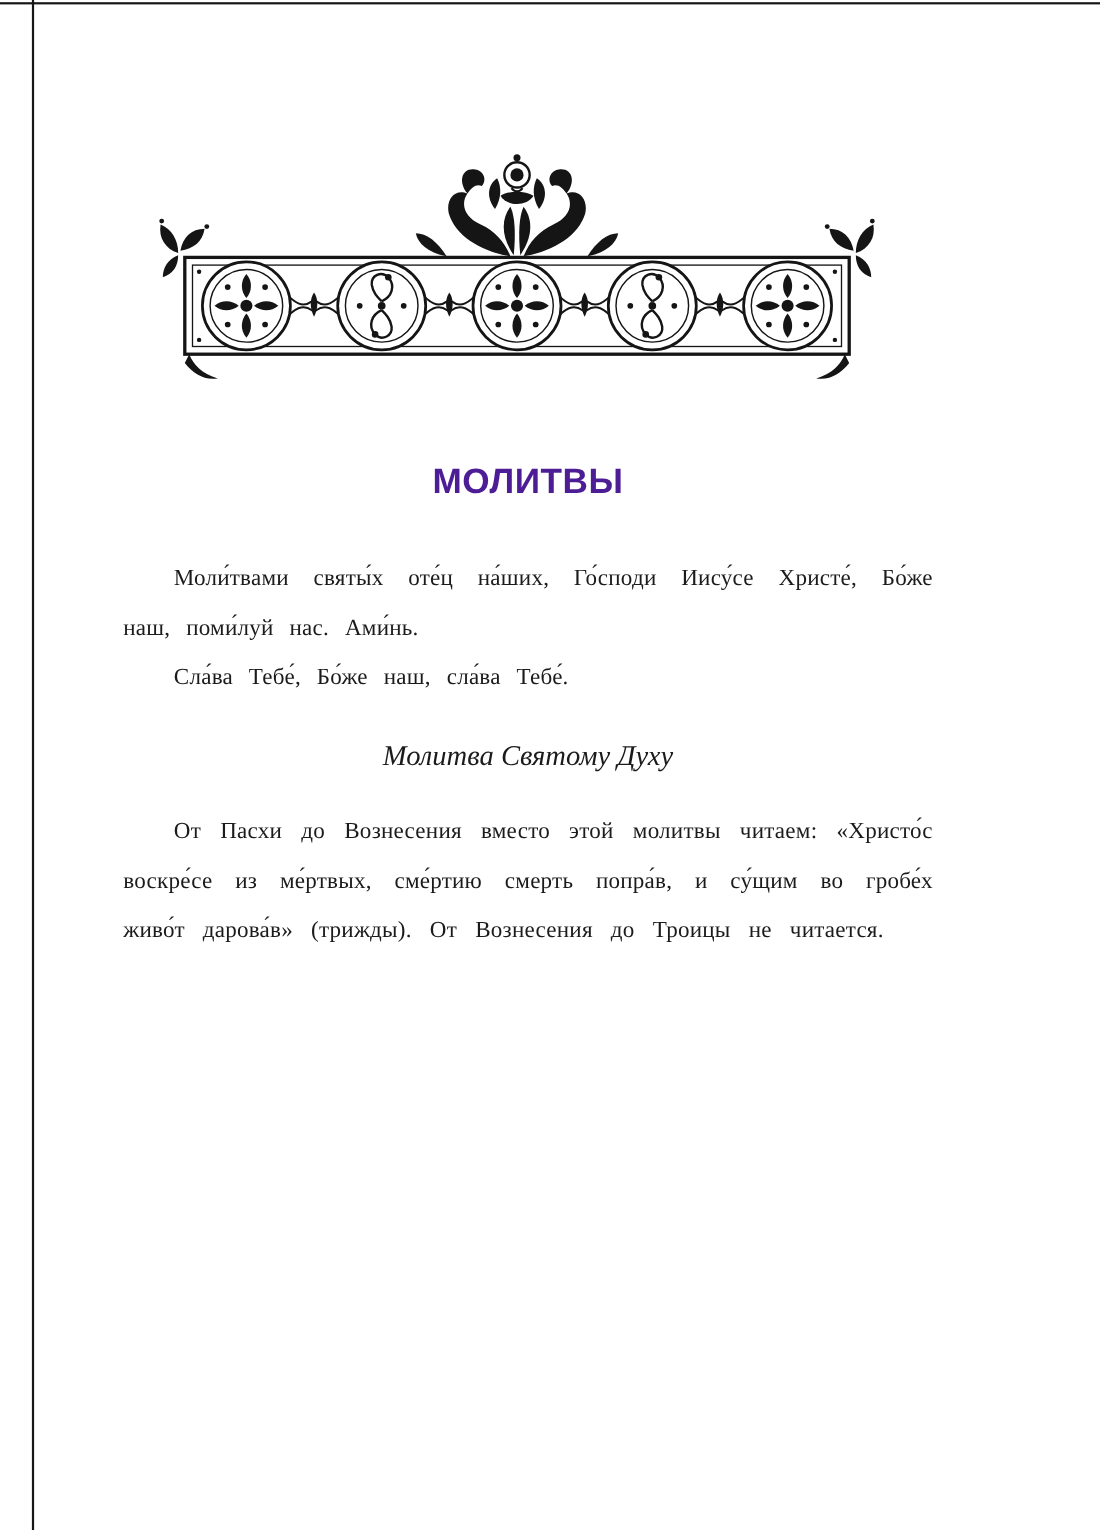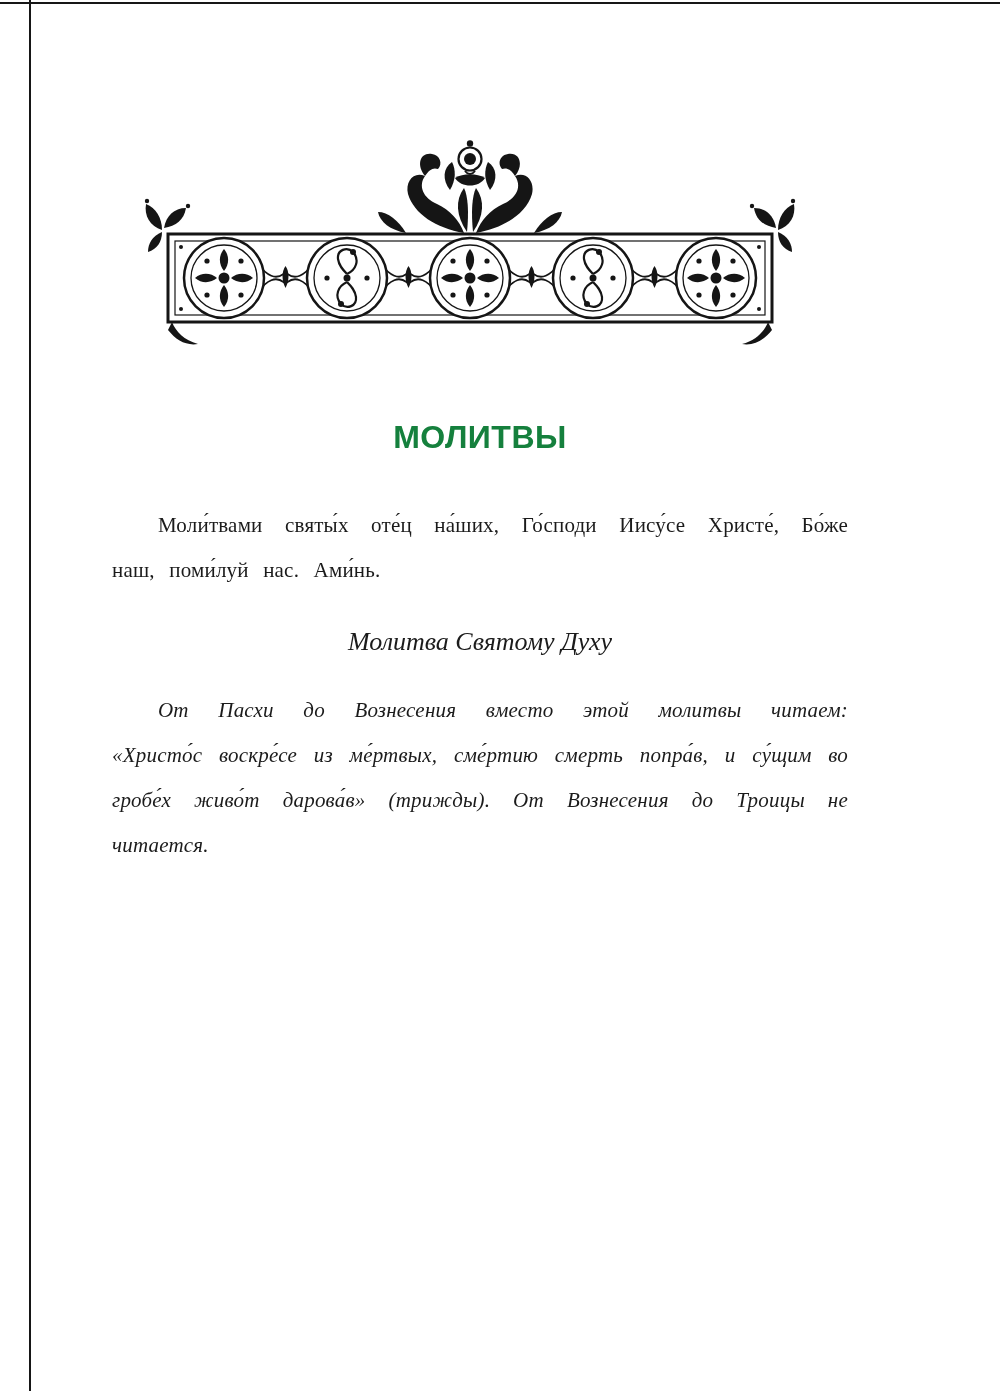--- a/index.html
+++ b/index.html
@@ -29,21 +29,21 @@
   }
 
   .title {
     font-family: "Liberation Sans", sans-serif;
     font-weight: 700;
     font-size: 32px;
     line-height: 52px;
     letter-spacing: 0.5px;
     text-align: center;
     margin: 58px 0 40px 0;
-    color: #15803d;
+    color: #4c1d95;
   }
   .title-line { display: block; }
 
   p.body {
     font-size: 21px;
     line-height: 45px;
     text-align: justify;
     text-indent: 46px;
     margin: 0;
     word-spacing: 9px;
@@ -54,21 +54,20 @@
   .subheading {
     font-size: 26px;
     font-style: italic;
     font-weight: 400;
     text-align: center;
     margin: 26px 0 24px 0;
     line-height: 45px;
   }
 
   p.rubric {
-    font-style: italic;
     margin-top: 22px;
     word-spacing: 11px;
   }
 </style>
 </head>
 <body>
 
 <div class="page">
 
   <div class="edge-top"></div>
@@ -173,20 +172,21 @@
   </div>
 
   <div class="content">
 
     <h1 class="title">
       <span class="title-line">МОЛИТВЫ</span>
     </h1>
 
     <p class="body">Моли́твами святы́х оте́ц на́ших, Го́споди Иису́се Христе́, Бо́же наш, поми́луй нас. Ами́нь.</p>
 
+    <p class="body">Сла́ва Тебе́, Бо́же наш, сла́ва Тебе́.</p>
 
     <h2 class="subheading">Молитва Святому Духу</h2>
 
 
     <p class="body rubric">От Пасхи до Вознесения вместо этой молитвы читаем: «Христо́с воскре́се из ме́ртвых, сме́ртию смерть попра́в, и су́щим во гробе́х живо́т дарова́в» (трижды). От Вознесения до Троицы не читается.</p>
 
   </div>
 </div>
 
 </body></html>

